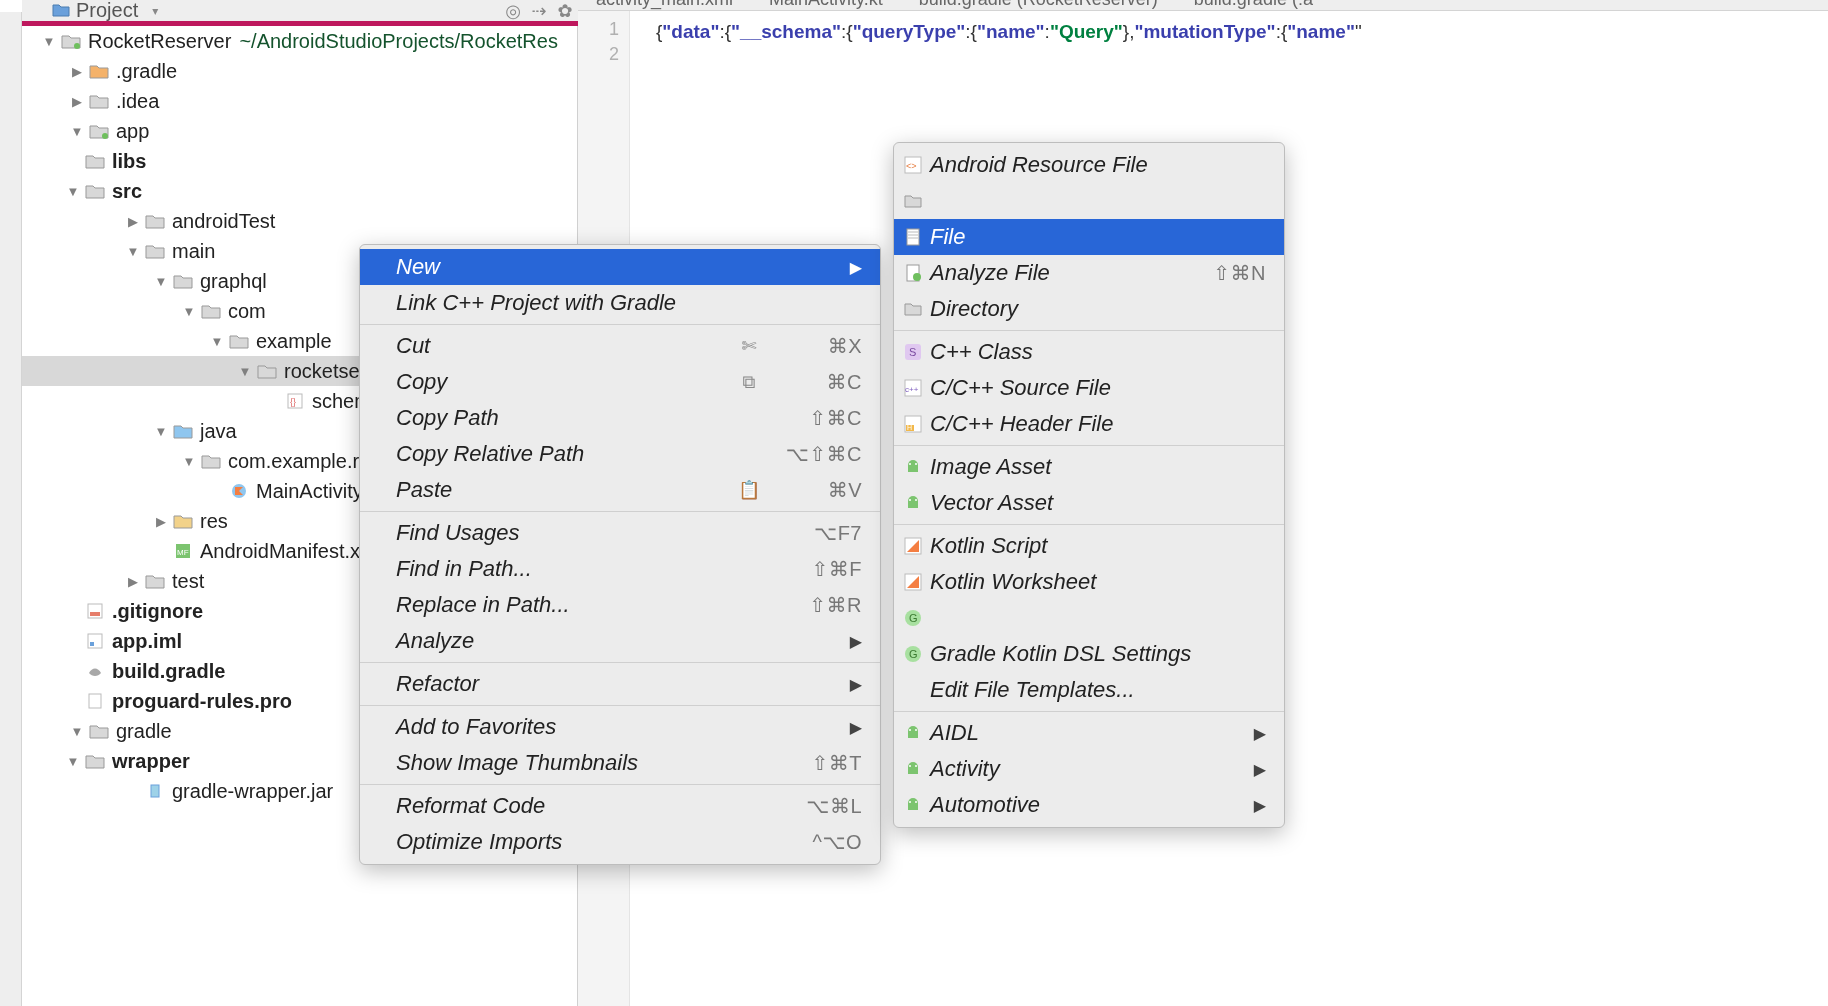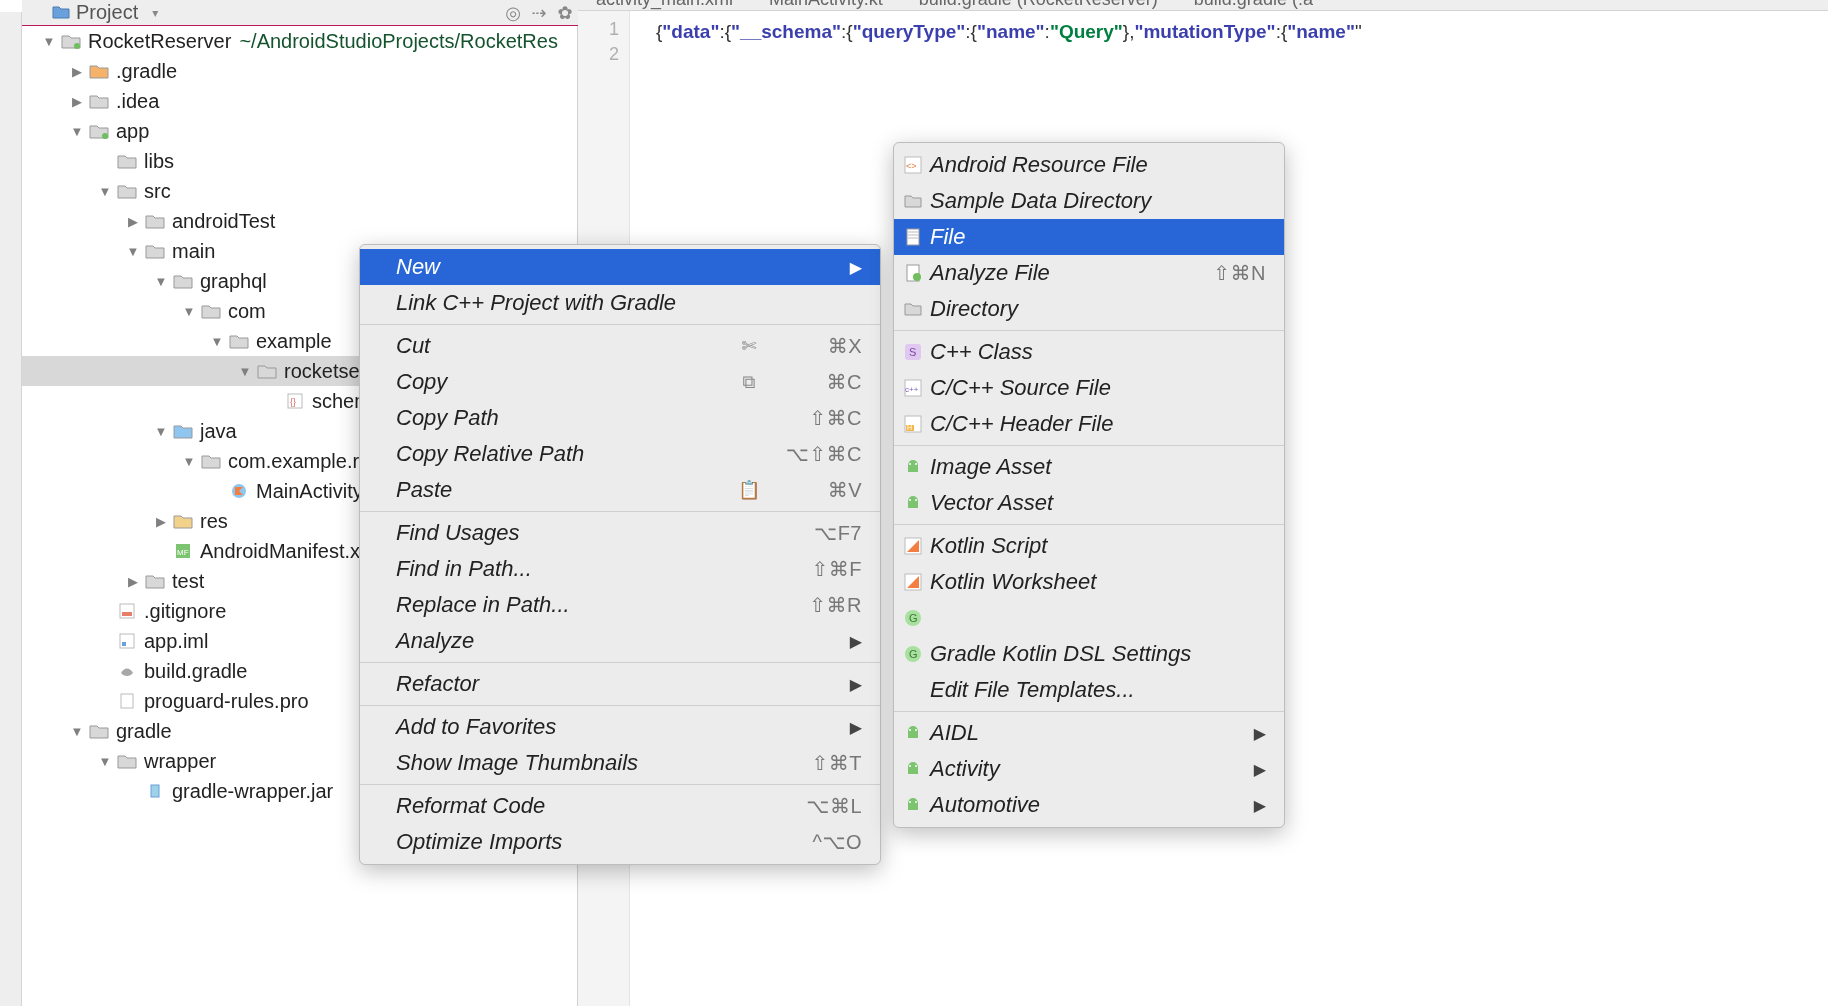--- a/index.html
+++ b/index.html
@@ -5,40 +5,40 @@
 * { box-sizing: border-box; margin: 0; padding: 0; font-family: -apple-system, "Helvetica Neue", Arial, sans-serif; }
 html, body { width: 1828px; height: 1006px; overflow: hidden; background: #fff; }
 body { display: flex; flex-direction: column; }
 
 
 .left-strip { position: absolute; left: 0; top: 12px; width: 22px; height: 994px; background: #eeeeee; border-right: 1px solid #d4d4d4; }
 
 
 .project-header {
   position: absolute; left: 22px; top: 0; width: 556px; height: 26px;
-  background: #eeeeee; border-bottom: 1px solid #be185d;
+  background: #eeeeee; border-bottom: 5px solid #be185d;
   display: flex; align-items: center; padding-left: 30px; font-size: 20px; color: #555;
 }
 .project-header .proj-label { margin-right: 8px; }
 .project-header .dd { color: #888; font-size: 12px; margin-left: 6px; }
 .project-header .spacer { flex: 1; }
 .project-header .tool-icon { width: 26px; text-align: center; color: #888; font-size: 18px; }
 
 
 .tree-panel { position: absolute; left: 22px; top: 26px; width: 556px; height: 980px; background: #fff; border-right: 1px solid #d0d0d0; overflow: hidden; }
 .tree-row { display: flex; align-items: center; height: 30px; font-size: 20px; color: #222; white-space: nowrap; }
 .tree-row.selected { background: #d8d8d8; }
 .tree-arrow { width: 14px; text-align: center; color: #808080; font-size: 13px; margin-right: 4px; }
 .tree-arrow.blank { visibility: hidden; }
 .tree-icon { width: 22px; height: 18px; margin-right: 6px; display: inline-flex; align-items: center; justify-content: center; }
 .tree-icon svg { width: 20px; height: 16px; }
 .tree-path { color: #14532d; margin-left: 8px; font-size: 20px; }
 .ind0 { padding-left: 20px; }
 .ind1 { padding-left: 48px; }
-.ind2 { padding-left: 76px; }
+.ind2 { padding-left: 44px; font-weight: bold; }
 .ind3 { padding-left: 104px; }
 .ind4 { padding-left: 132px; }
 .ind5 { padding-left: 160px; }
 .ind6 { padding-left: 188px; }
 .ind7 { padding-left: 216px; }
 .ind8 { padding-left: 244px; }
 
 
 .editor-area { position: absolute; left: 578px; top: 0; right: 0; height: 1006px; background: #fff; }
 .editor-tabs { height: 11px; background: #eeeeee; border-bottom: 1px solid #d4d4d4; display:flex; align-items:flex-end; overflow:hidden; font-size:18px; color:#666; }
@@ -432,21 +432,20 @@
         </svg>
       </span>
       <span class="lbl">Android Resource File</span>
     </div>
     <div class="menu-item">
       <span class="mi-icon2">
         <svg viewBox="0 0 18 18">
           <path d="M1 4h6l2 2h8v9H1z" fill="#d8d8d8" stroke="#999"></path>
         </svg>
       </span>
-      <span class="lbl">Sample Data Directory</span>
     </div>
     <div class="menu-item selected">
       <span class="mi-icon2">
         <svg viewBox="0 0 18 18">
           <rect x="3" y="1" width="12" height="16" fill="#fff" stroke="#999"></rect>
           <path d="M4 4h10M4 7h10M4 10h10" stroke="#bbb"></path>
         </svg>
       </span>
       <span class="lbl">File</span>
     </div>

